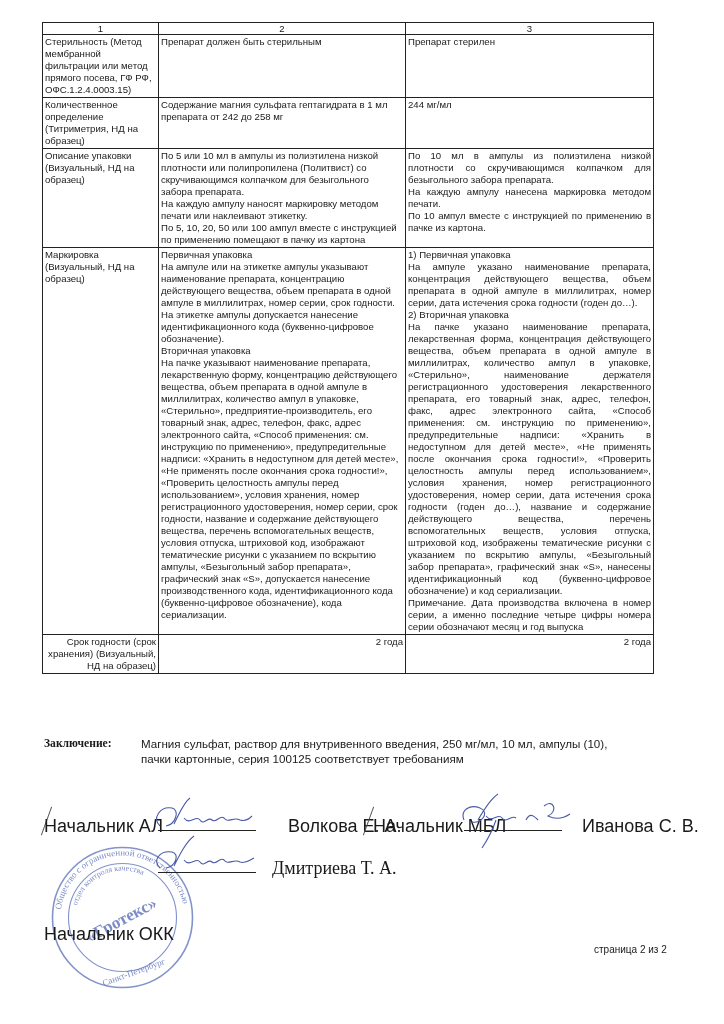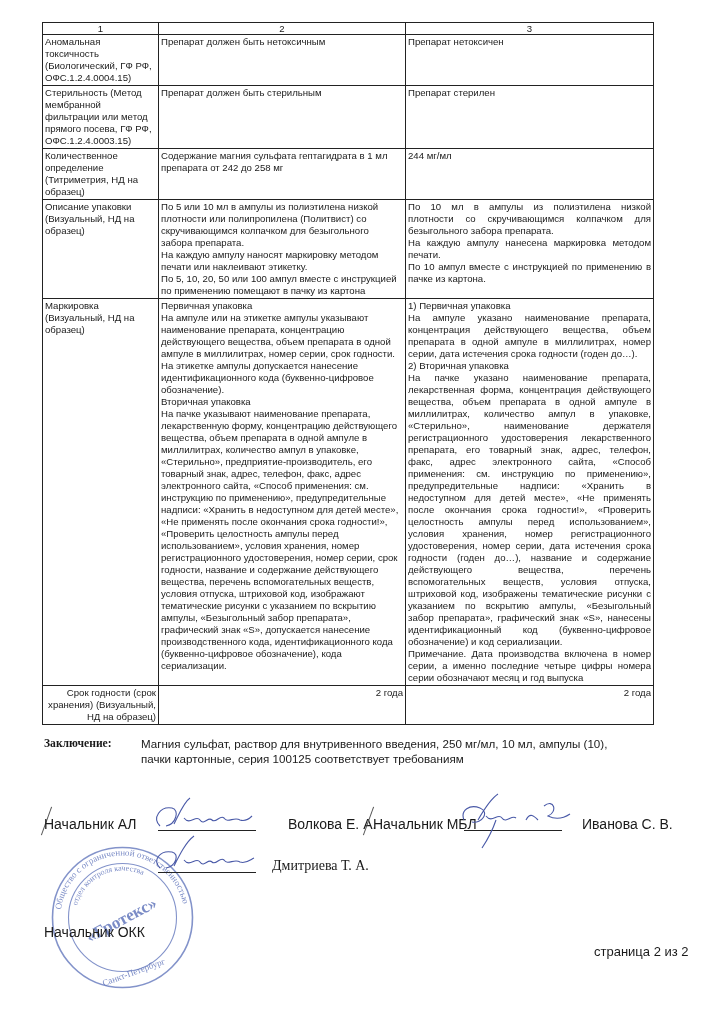--- a/index.html
+++ b/index.html
@@ -14,58 +14,44 @@
   col.c1 { width: 116px; } col.c2 { width: 247px; } col.c3 { width: 248px; }
   .just { text-align: justify; }
   .line { display: block; }
   .just .line { text-align: justify; text-align-last: justify; }
   .just .line.last { text-align-last: left; }
 
   .conclusion { position: absolute; left: 44px; top: 737px; width: 620px; font-size: 11.6px; line-height: 14.5px; }
   .conclusion .lbl { position: absolute; left: 0; top: 0; font-weight: bold; font-family: Liberation Serif, serif; }
   .conclusion .txt { position: absolute; left: 97px; top: 0; width: 520px; }
 
-  .sig-label { position: absolute; font-size: 14px; }
+  .sig-label { position: absolute; font-size: 18px; }
   .sig-line { position: absolute; height: 1px; background: #222; }
   .tick { position: absolute; width: 1px; height: 30px; background: #555; transform: rotate(20deg); }
   .sig-svg { position: absolute; }
   .stamp { position: absolute; left: 50px; top: 845px; width: 145px; height: 145px; }
-  .page-num { position: absolute; left: 594px; top: 944px; font-size: 13px; }
+  .page-num { position: absolute; left: 594px; top: 944px; font-size: 10px; }
 </style>
 </head>
 <body>
 
 <div class="page">
 
   <table class="spec">
     <colgroup>
         <col class="c1">
         <col class="c2">
         <col class="c3">
       </colgroup>
     <tbody id="tbody">
       <tr class="hdr">
         <td>1</td>
         <td>2</td>
         <td>3</td>
       </tr>
-    <tr style="height: 45px;">
-          <td>
-            <span class="line">Аномальная</span>
-            <span class="line">токсичность</span>
-            <span class="line">(Биологический, ГФ РФ,</span>
-            <span class="line last">ОФС.1.2.4.0004.15)</span>
-          </td>
-          <td>
-            <span class="line last">Препарат должен быть нетоксичным</span>
-          </td>
-          <td>
-            <span class="line last">Препарат нетоксичен</span>
-          </td>
-        </tr>
         <tr style="height: 59px;">
           <td>
             <span class="line">Стерильность (Метод</span>
             <span class="line">мембранной</span>
             <span class="line">фильтрации или метод</span>
             <span class="line">прямого посева, ГФ РФ,</span>
             <span class="line last">ОФС.1.2.4.0003.15)</span>
           </td>
           <td>
             <span class="line last">Препарат должен быть стерильным</span>

